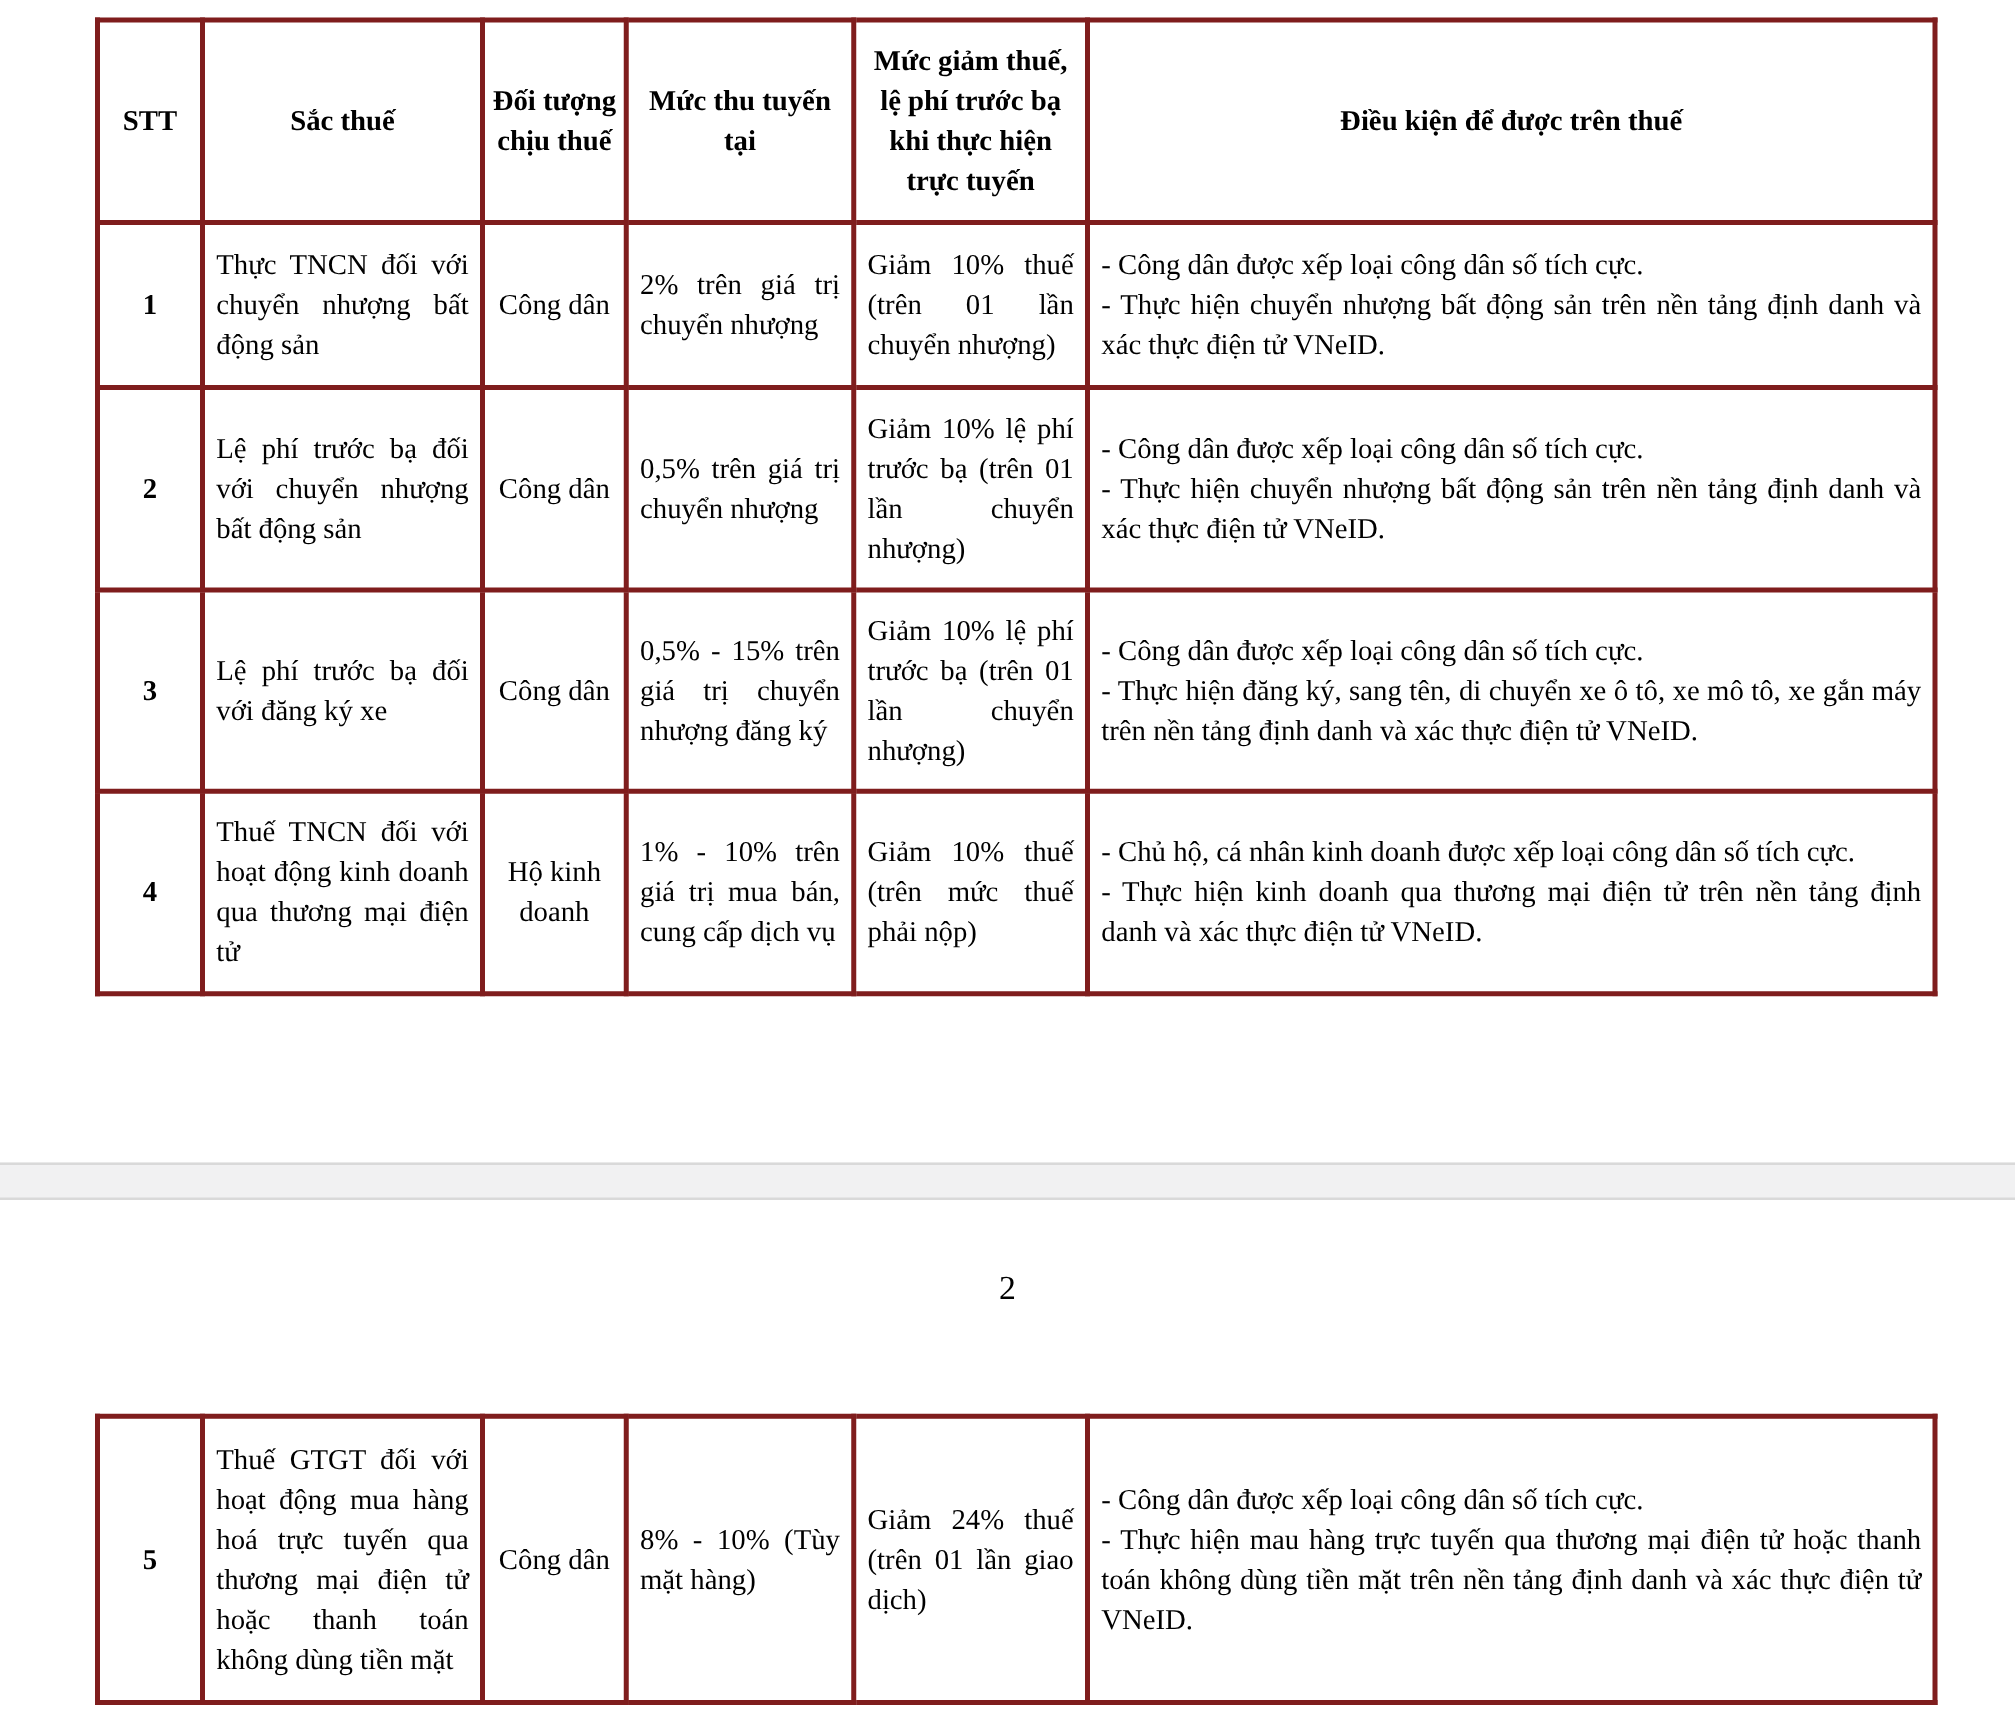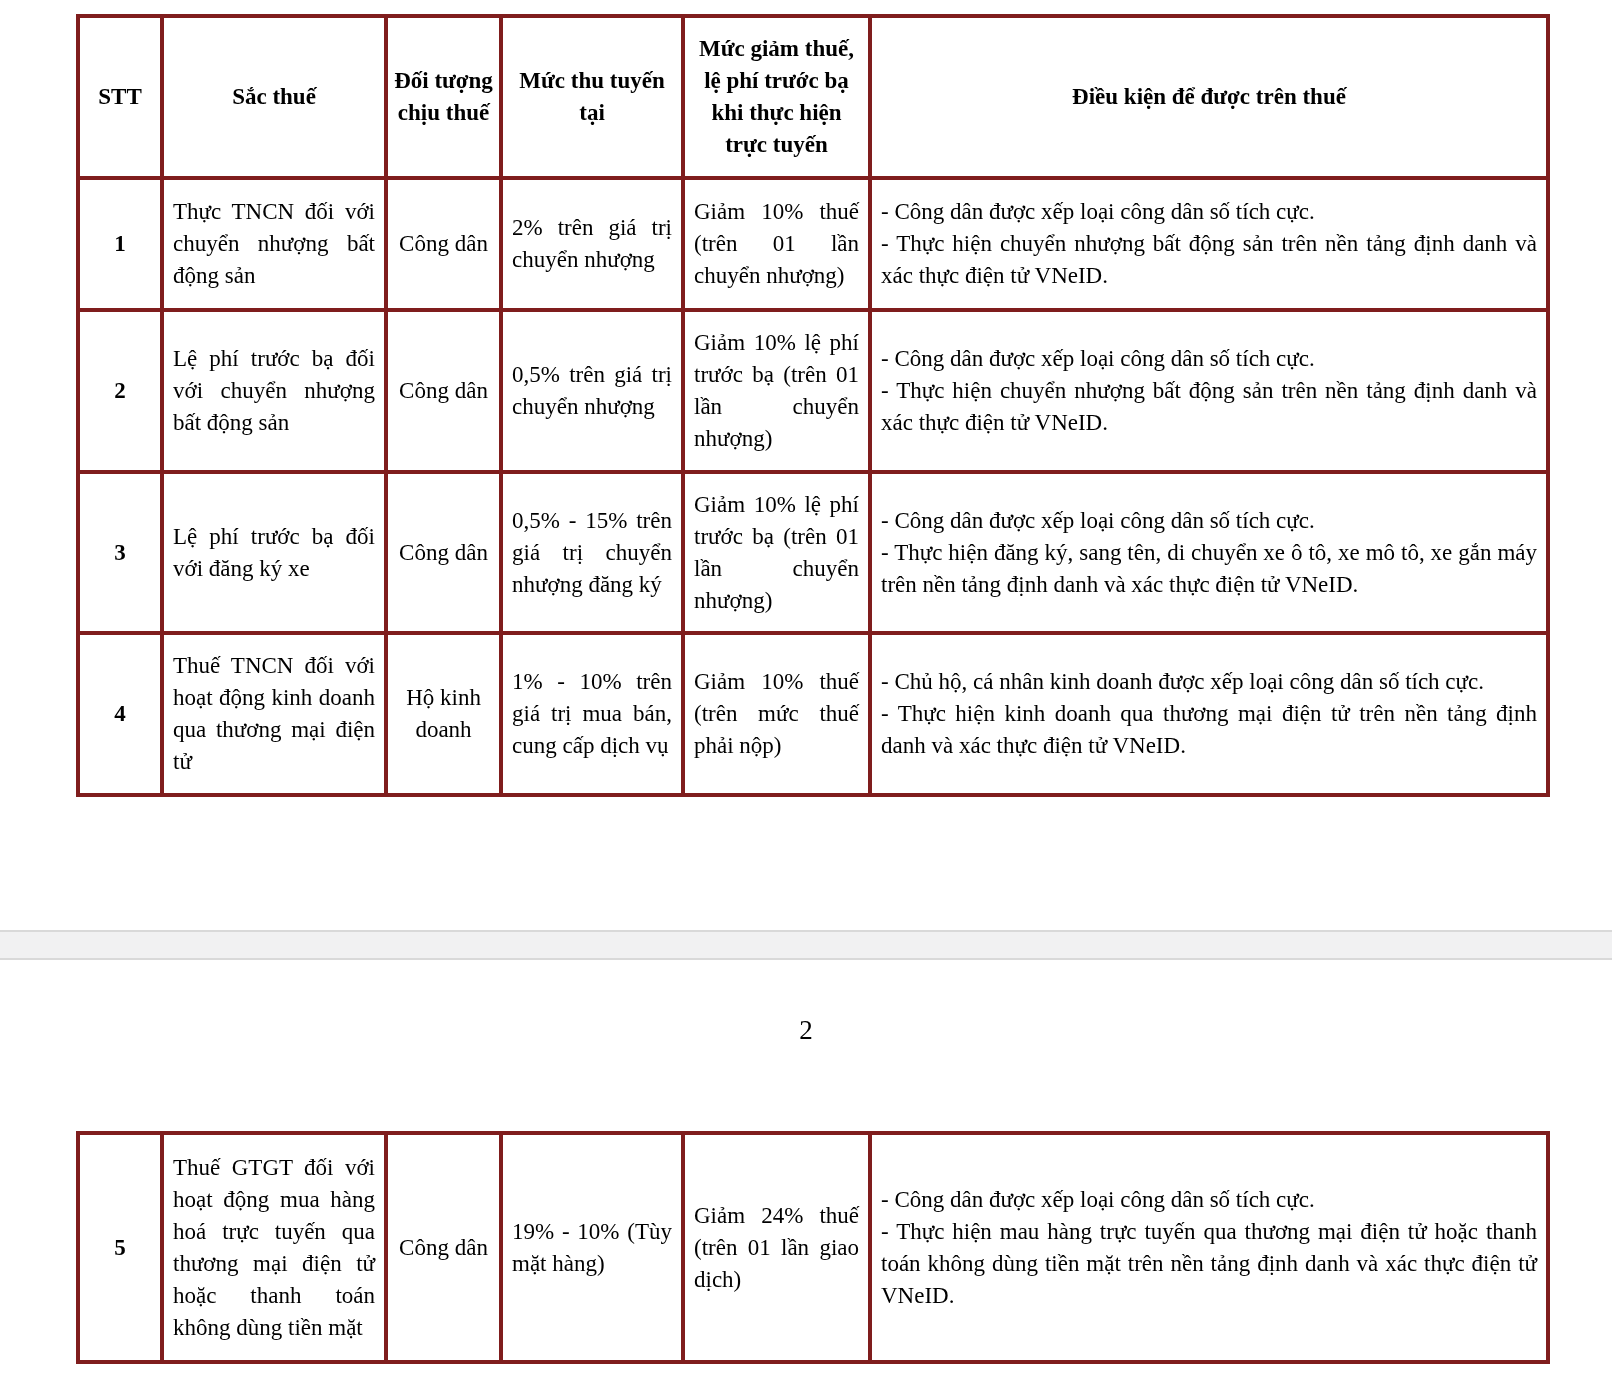--- a/index.html
+++ b/index.html
@@ -153,21 +153,21 @@
     <col style="width:115px">
     <col style="width:182px">
     <col style="width:187px">
     <col style="width:678px">
   </colgroup>
   <tbody>
     <tr class="rh-229">
       <td class="c-stt">5</td>
       <td class="c-just">Thuế GTGT đối với hoạt động mua hàng hoá trực tuyến qua thương mại điện tử hoặc thanh toán không dùng tiền mặt</td>
       <td class="c-center">Công dân</td>
-      <td class="c-just">19% - 10% (Tùy mặt hàng)</td>
+      <td class="c-just">8% - 10% (Tùy mặt hàng)</td>
       <td class="c-just">Giảm 24% thuế (trên 01 lần giao dịch)</td>
       <td>
         <div class="cond-item">- Công dân được xếp loại công dân số tích cực.</div>
         <div class="cond-item">- Thực hiện mau hàng trực tuyến qua thương mại điện tử hoặc thanh toán không dùng tiền mặt trên nền tảng định danh và xác thực điện tử VNeID.</div>
       </td>
     </tr>
   </tbody>
 </table>
 
 </body></html>

